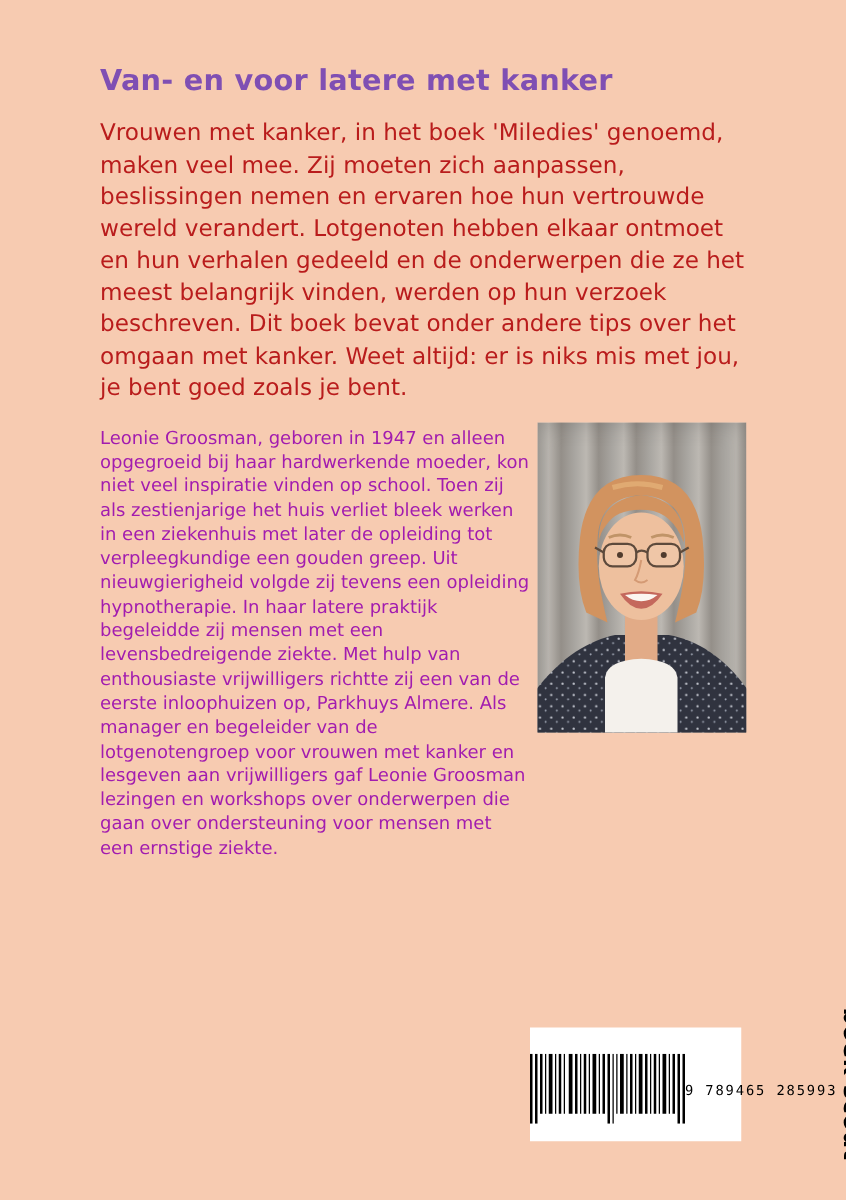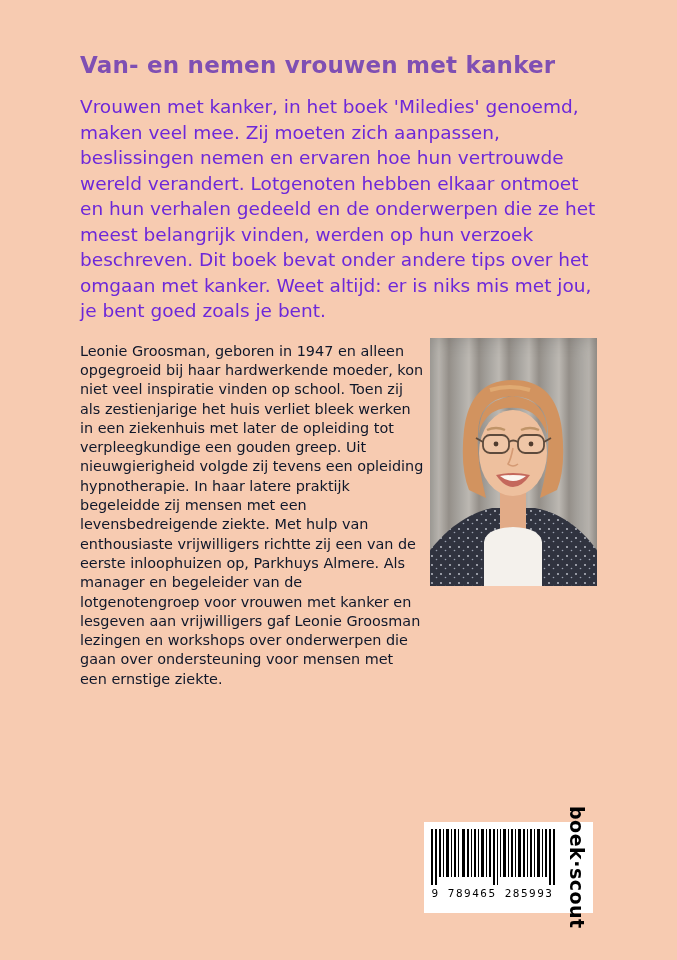--- a/index.html
+++ b/index.html
@@ -17,55 +17,55 @@
     margin:0 0 16px 0;
     font-size:23px;
     font-weight:bold;
     color:#7f4fb3;
     letter-spacing:0.2px;
   }
   .body-par{
     margin:0 0 18px 0;
     font-size:18.5px;
     line-height:1.38;
-    color:#6d28d9;
+    color:#b91c1c;
   }
   .body-par.second{margin-bottom:30px;}
   .bio-row{
     display:flex;
     align-items:flex-start;
   }
   .bio-text{
     flex:1;
     margin:0;
     padding-right:6px;
     font-size:14.4px;
     line-height:1.34;
-    color:#0f172a;
+    color:#a21caf;
   }
   .photo{
     flex:none;
     width:167px;height:248px;
     margin-top:-4px;
     background:repeating-linear-gradient(90deg,
       #a9a6a1 0px, #bcb8b2 9px, #948f89 19px, #a9a6a1 30px);
     box-shadow:inset 0 0 18px rgba(60,55,50,0.25);
   }
   .photo svg{display:block;}
   .barcode-box{
     position:absolute;
     left:424px;top:822px;
     width:169px;height:91px;
     background:#ffffff;
     display:flex;
   }
   .barcode-area{
     flex:1;
     display:flex;
-    flex-direction:column;
+    flex-direction:row;
     align-items:center;
     padding-top:7px;
   }
   .barcode-digits{
     font-family:"DejaVu Sans Mono", monospace;
     font-size:11px;
     letter-spacing:1.5px;
     color:#000;
     margin-top:2px;
     white-space:nowrap;
@@ -82,21 +82,21 @@
     font-size:19px;
     letter-spacing:0.5px;
     color:#000;
   }
 </style>
 </head>
 <body>
 
 <div class="cover">
 
-  <h1 class="title">Van- en nemen vrouwen met kanker</h1>
+  <h1 class="title">Van- en voor latere met kanker</h1>
 
   <p class="body-par">Vrouwen met kanker, in het boek 'Miledies' genoemd, maken veel mee. Zij moeten zich aanpassen, beslissingen nemen en ervaren hoe hun vertrouwde wereld verandert. Lotgenoten hebben elkaar ontmoet en hun verhalen gedeeld en de onderwerpen die ze het meest belangrijk vinden, werden op hun verzoek beschreven. Dit boek bevat onder andere tips over het omgaan met kanker. Weet altijd: er is niks mis met jou, je bent goed zoals je bent.</p>
 
 
   <div class="bio-row">
     <p class="bio-text">Leonie Groosman, geboren in 1947 en alleen opgegroeid bij haar hardwerkende moeder, kon niet veel inspiratie vinden op school. Toen zij als zestienjarige het huis verliet bleek werken in een ziekenhuis met later de opleiding tot verpleegkundige een gouden greep. Uit nieuwgierigheid volgde zij tevens een opleiding hypnotherapie. In haar latere praktijk begeleidde zij mensen met een levensbedreigende ziekte. Met hulp van enthousiaste vrijwilligers richtte zij een van de eerste inloophuizen op, Parkhuys Almere. Als manager en begeleider van de lotgenotengroep voor vrouwen met kanker en lesgeven aan vrijwilligers gaf Leonie Groosman lezingen en workshops over onderwerpen die gaan over ondersteuning voor mensen met een ernstige ziekte.</p>
 
     <div class="photo">
       <svg viewBox="0 0 167 248" width="167" height="248" aria-hidden="true">
         <defs>

